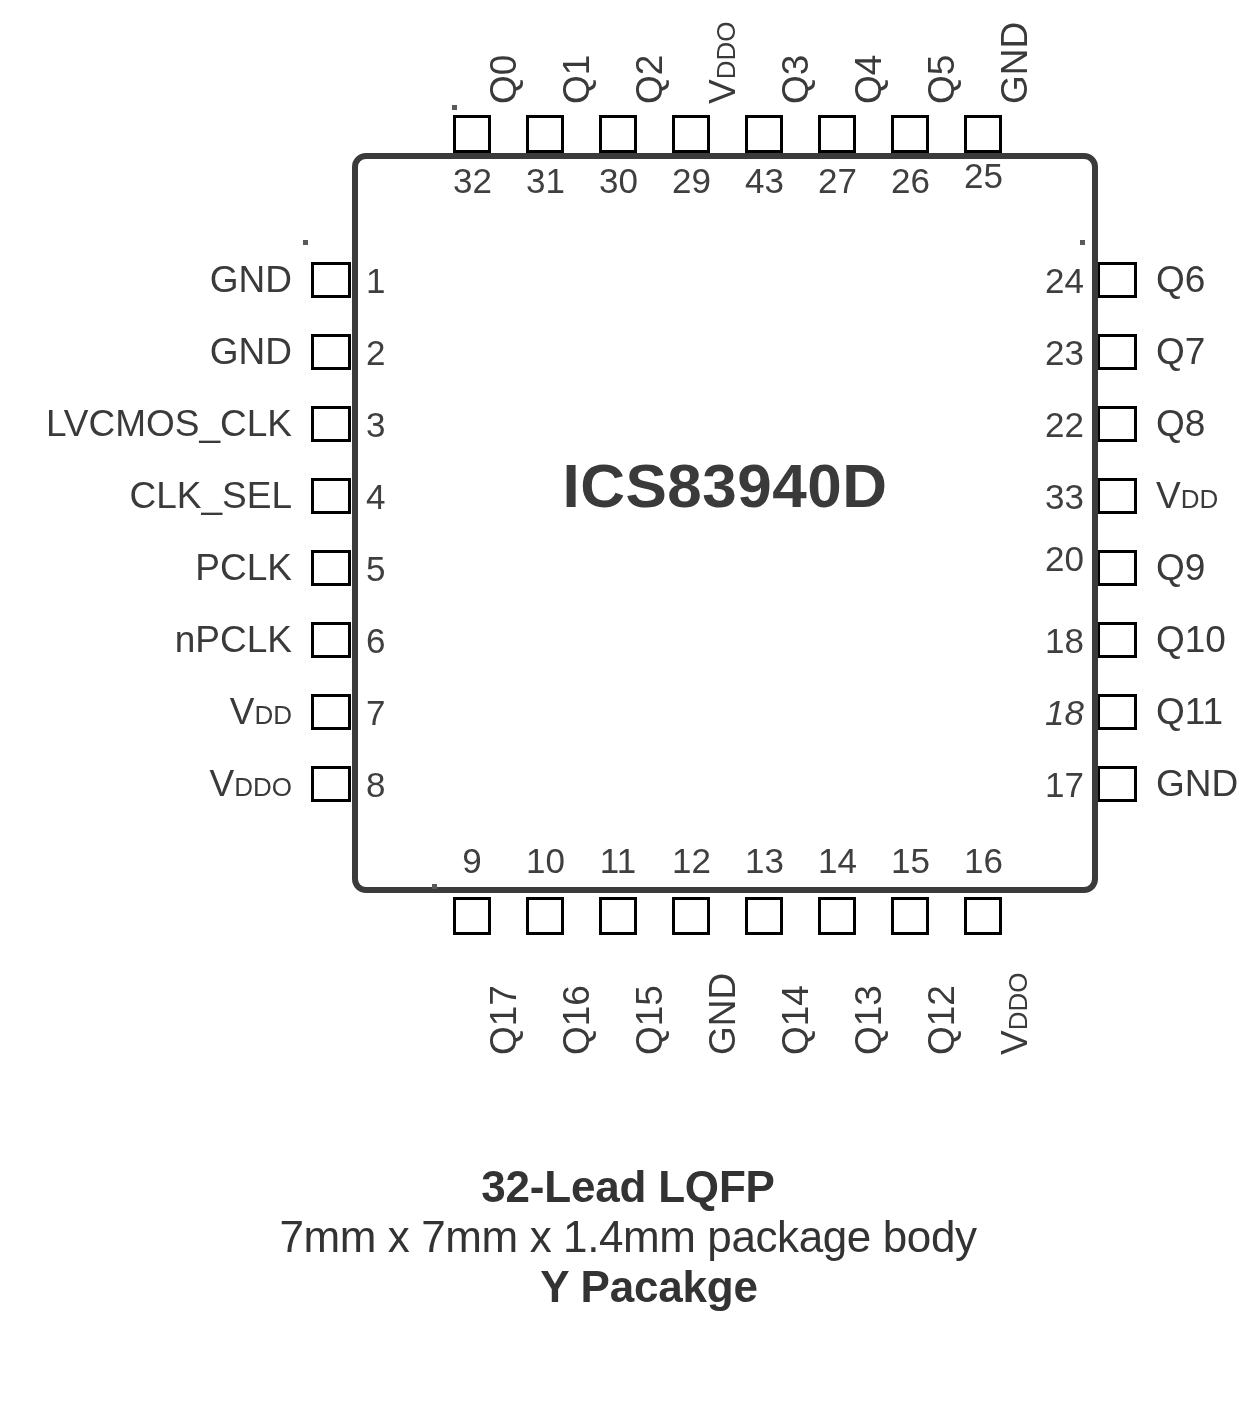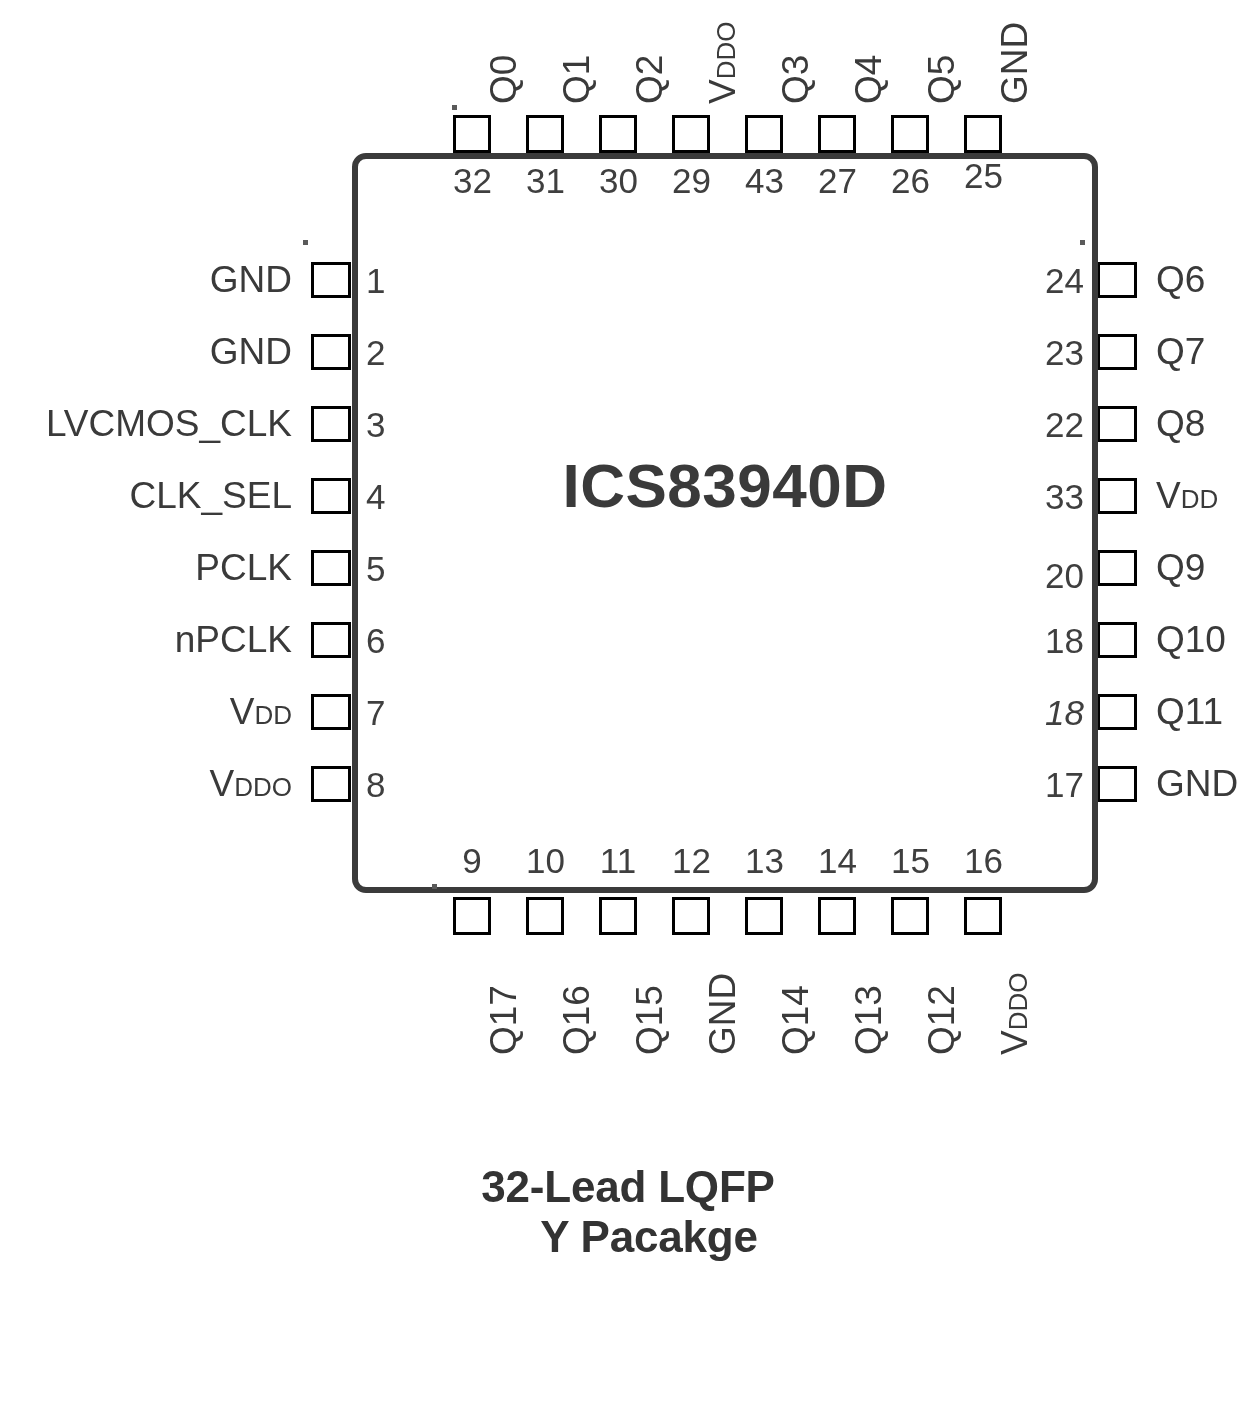--- a/index.html
+++ b/index.html
@@ -266,31 +266,32 @@
       <div class="lead right" style="left: 1097px; top: 334px;"></div>
       <div class="pinnum right" style="left: 1024px; top: 335px;">23</div>
       <div class="sig right" style="top: 333px;">Q7</div>
       <div class="lead right" style="left: 1097px; top: 406px;"></div>
       <div class="pinnum right" style="left: 1024px; top: 407px;">22</div>
       <div class="sig right" style="top: 405px;">Q8</div>
       <div class="lead right" style="left: 1097px; top: 478px;"></div>
       <div class="pinnum right" style="left: 1024px; top: 479px;">33</div>
       <div class="sig right" style="top: 477px;">V<span class="sub">DD</span></div>
       <div class="lead right" style="left: 1097px; top: 550px;"></div>
-      <div class="pinnum right" style="left: 1024px; top: 558px;">20</div>
+      <div class="pinnum right" style="left: 1024px; top: 541px;">20</div>
       <div class="sig right" style="top: 549px;">Q9</div>
       <div class="lead right" style="left: 1097px; top: 622px;"></div>
       <div class="pinnum right" style="left: 1024px; top: 623px;">18</div>
       <div class="sig right" style="top: 621px;">Q10</div>
       <div class="lead right" style="left: 1097px; top: 694px;"></div>
       <div class="pinnum right" style="left: 1024px; top: 695px; font-style: italic;">18</div>
       <div class="sig right" style="top: 693px;">Q11</div>
       <div class="lead right" style="left: 1097px; top: 766px;"></div>
       <div class="pinnum right" style="left: 1024px; top: 767px;">17</div>
       <div class="sig right" style="top: 765px;">GND</div>
     </div>
 
   <div class="caption">
     <div class="cap-line1">32-Lead LQFP</div>
+    <div class="cap-line2">7mm x 7mm x 1.4mm package body</div>
     <div class="cap-line3">Y Pacakge</div>
   </div>
 
 </div>
 
 </body></html>

